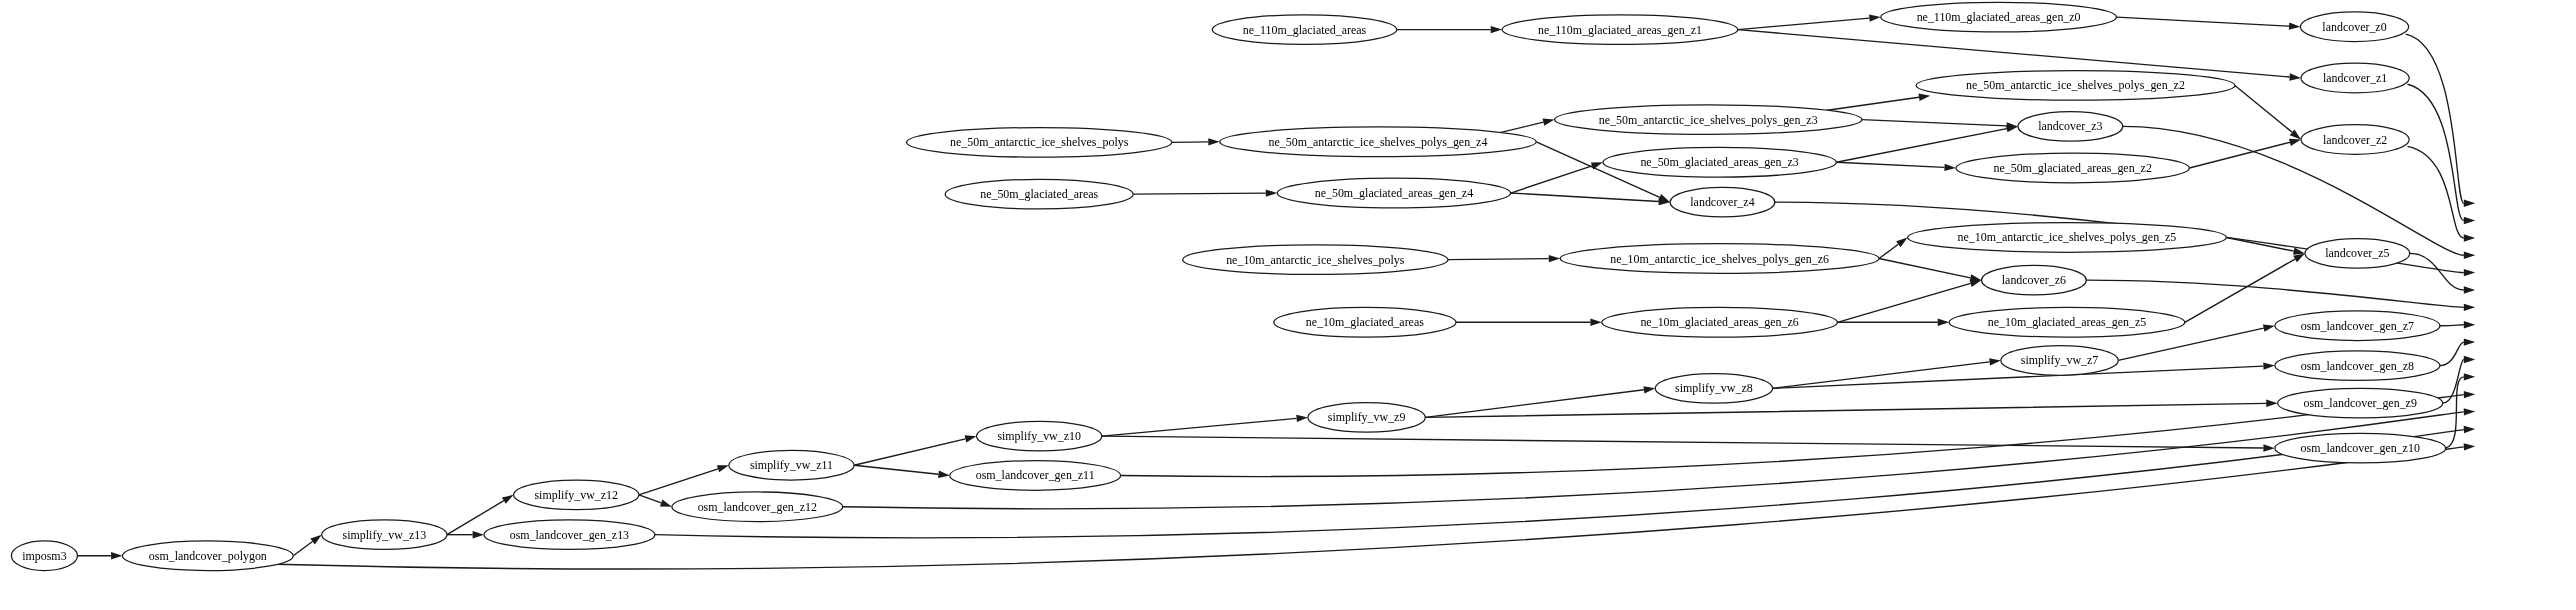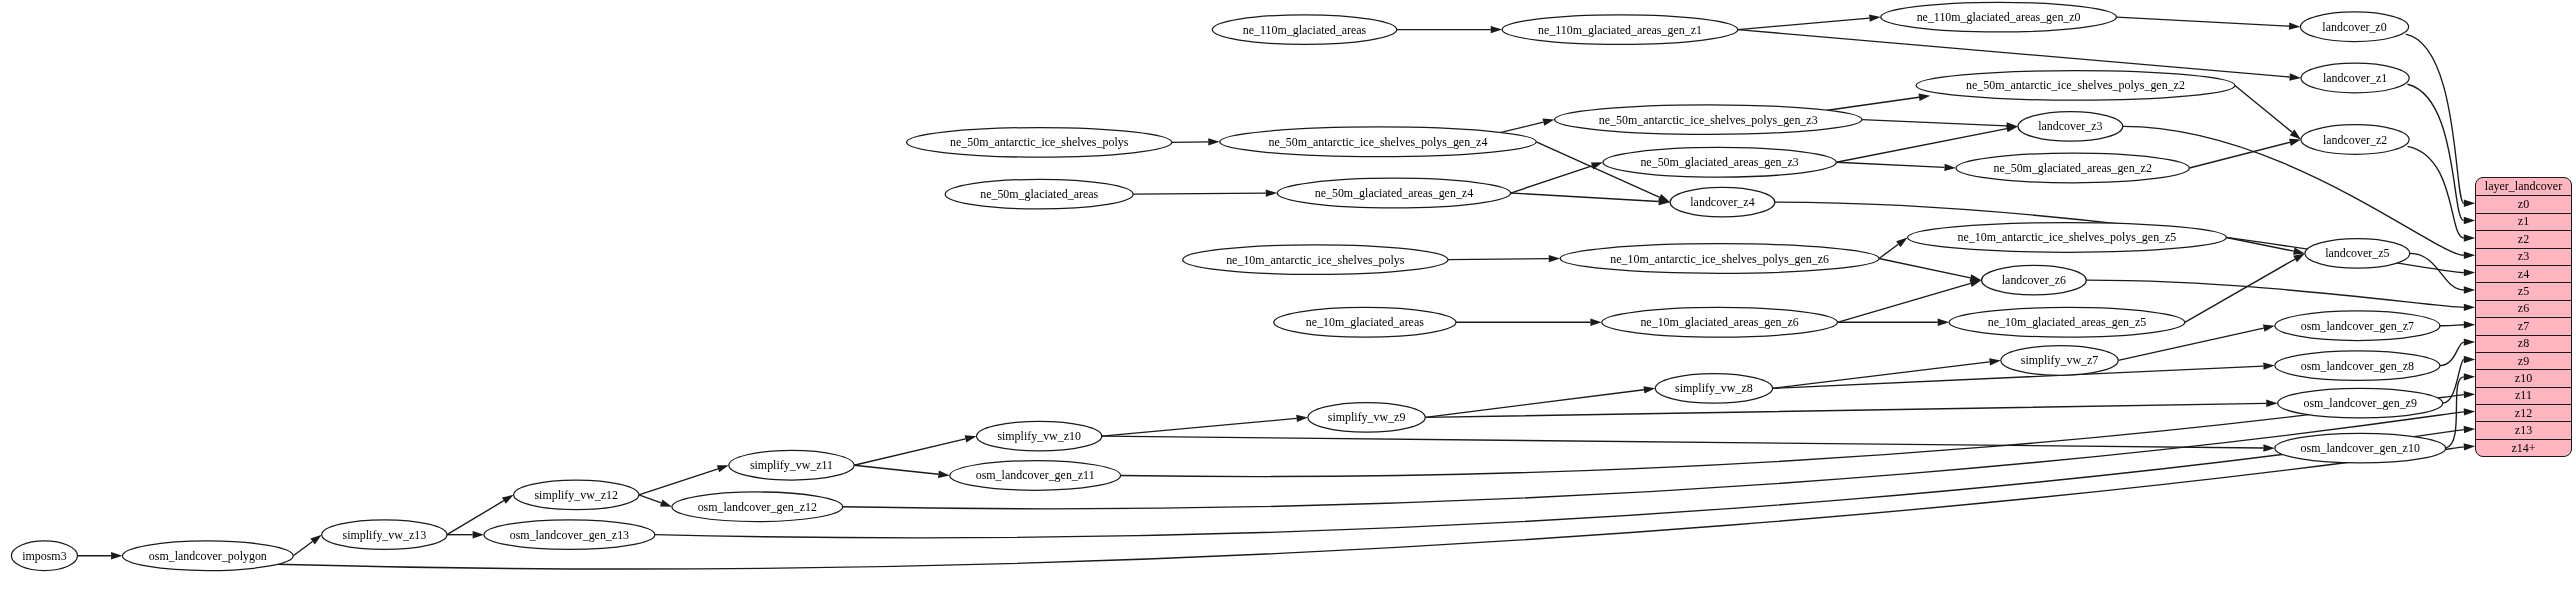--- a/index.html
+++ b/index.html
@@ -421,32 +421,14 @@
           <ellipse cx="78" cy="976" rx="58" ry="26" fill="#ffffff" stroke="#1a1a1a" stroke-width="2.2"></ellipse>
           <text x="78" y="976" text-anchor="middle" dominant-baseline="central">imposm3</text>
         </g>
         <g>
           <ellipse cx="365" cy="976" rx="150" ry="26" fill="#ffffff" stroke="#1a1a1a" stroke-width="2.2"></ellipse>
           <text x="365" y="976" text-anchor="middle" dominant-baseline="central">osm_landcover_polygon</text>
         </g>
       </g>
     </svg>
 
-  <div class="layer-table" id="layer-table" style="left: 2475px; top: 177px; width: 97px; background: rgb(255, 182, 193); border-color: rgb(26, 26, 26);">
-    <div class="lt-row lt-header" style="height: 17.4px;">layer_landcover</div>
-    <div class="lt-row" style="height: 17.4px;">z0</div>
-    <div class="lt-row" style="height: 17.4px;">z1</div>
-    <div class="lt-row" style="height: 17.4px;">z2</div>
-    <div class="lt-row" style="height: 17.4px;">z3</div>
-    <div class="lt-row" style="height: 17.4px;">z4</div>
-    <div class="lt-row" style="height: 17.4px;">z5</div>
-    <div class="lt-row" style="height: 17.4px;">z6</div>
-    <div class="lt-row" style="height: 17.4px;">z7</div>
-    <div class="lt-row" style="height: 17.4px;">z8</div>
-    <div class="lt-row" style="height: 17.4px;">z9</div>
-    <div class="lt-row" style="height: 17.4px;">z10</div>
-    <div class="lt-row" style="height: 17.4px;">z11</div>
-    <div class="lt-row" style="height: 17.4px;">z12</div>
-    <div class="lt-row" style="height: 17.4px;">z13</div>
-    <div class="lt-row" style="height: 17.4px;">z14+</div>
-  </div>
 </div>
 
 
 </body></html>

